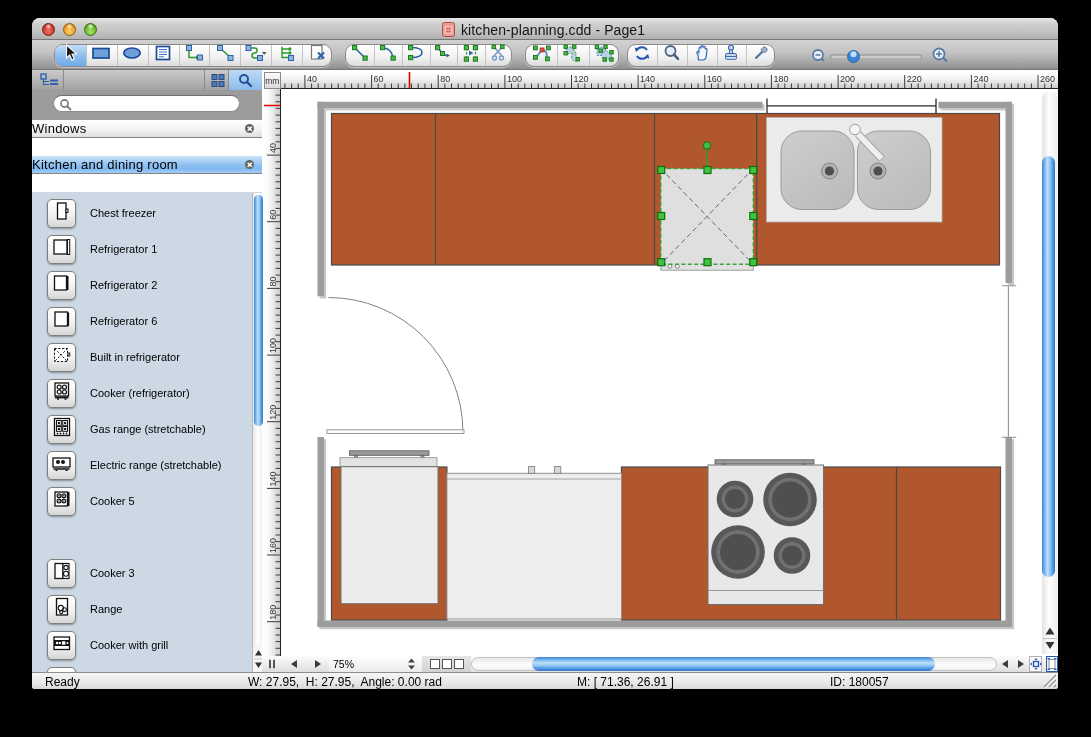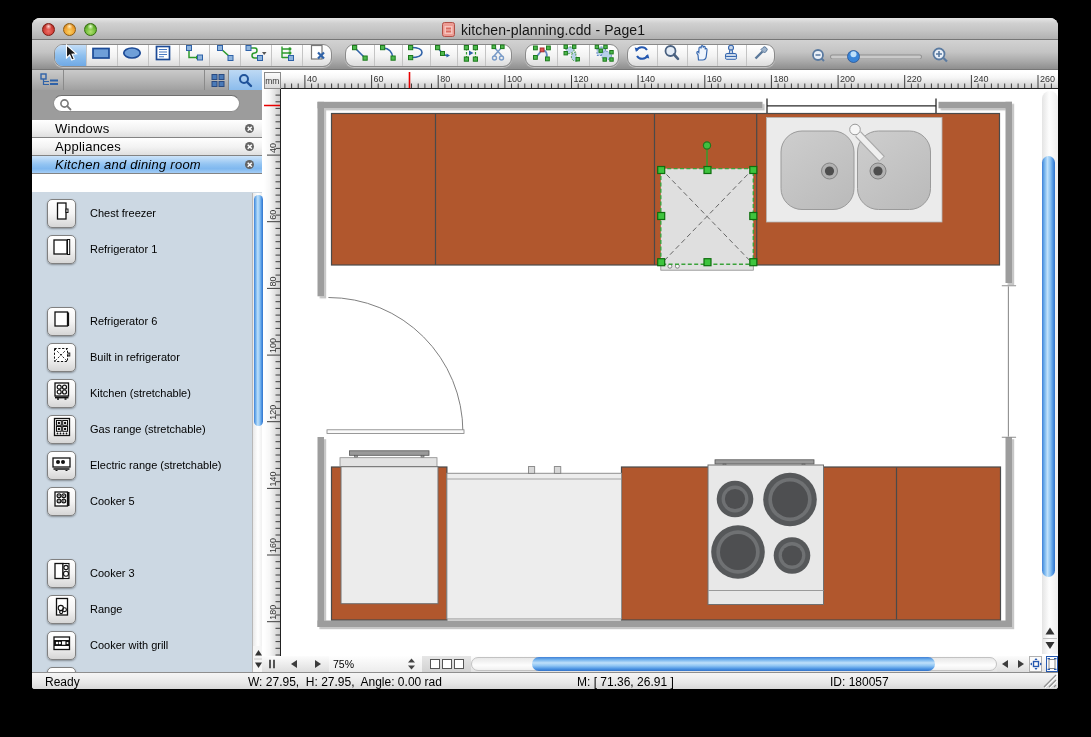--- a/index.html
+++ b/index.html
@@ -21,22 +21,22 @@
 .tsep{top:0;width:1px;height:21px;background:#c4c4c4;position:absolute;}
 .tbtn{position:absolute;top:0;height:21px;}
 .tsel{background:linear-gradient(180deg,#c3ddf7 0%,#8fc0ee 50%,#6fa9e5 100%);border-radius:8px 0 0 8px;}
 .ticon{position:absolute;left:50%;top:50%;transform:translate(-50%,-50%);}
 #hdrrow{left:0;top:52px;width:230px;height:20px;
  background:linear-gradient(180deg,#cacaca 0%,#b2b2b2 60%,#a0a0a0 100%);}
 #searcharea{left:0;top:72px;width:230px;height:30px;background:#9c9c9c;}
 #spill{left:21px;top:5px;width:187px;height:17px;background:#fff;border-radius:9px;
  border:1px solid #8e8e8e;border-top-color:#6f6f6f;}
 .catrow{left:0;width:230px;height:18px;background:linear-gradient(180deg,#ffffff 0%,#f2f2f2 55%,#dfdfdf 100%);
- border-bottom:1px solid #838383;font-size:13px;letter-spacing:0.25px;color:#000;line-height:17px;padding-left:23px;}
-.catsel{background:linear-gradient(180deg,#cde4fa 0%,#93c4f2 48%,#7fb8ef 75%,#a5cdf5 100%);font-style:italic;}
+ border-bottom:1px solid #838383;font-size:13px;letter-spacing:0.25px;color:#000;line-height:17px;}
+.catsel{background:linear-gradient(180deg,#cde4fa 0%,#93c4f2 48%,#7fb8ef 75%,#a5cdf5 100%);}
 .xbtn{position:absolute;right:8px;top:4.2px;width:9.5px;height:9.5px;border-radius:50%;background:#646464;}
 .xbtn svg{position:absolute;left:0;top:0;}
 #list{left:0;top:173.5px;width:230px;height:480px;background:#ccd8e3;overflow:hidden;}
 .item{position:absolute;left:0;width:230px;height:36px;}
 .ibox{position:absolute;left:15px;top:3.5px;width:29px;height:29px;border-radius:5px;
  background:linear-gradient(180deg,#ffffff 0%,#f4f4f4 50%,#d6d6d6 100%);
  border:1px solid #808080;box-shadow:0 1px 2px rgba(0,0,0,0.35);}
 .ilbl{position:absolute;left:58px;top:12px;font-size:11px;color:#000;}
 #sbtrack{left:219.5px;top:174.5px;width:10.5px;height:475.5px;background:linear-gradient(90deg,#e9e9e9,#ffffff 55%,#f0f0f0);border-left:1px solid #b8b8b8;}
 .vthumb{position:absolute;border-radius:5px;
@@ -314,25 +314,20 @@
           <circle cx="5.5" cy="5.5" r="3.6" fill="none" stroke="#787878" stroke-width="1.6"></circle>
           <path d="M8.2 8.2 L11.5 11.5" stroke="#787878" stroke-width="1.8" stroke-linecap="round"></path>
         </svg>
       </div>
     </div>
 <div class="catrow abs " style="top:101.5px">Windows<span class="xbtn">
         <svg width="9.5" height="9.5" viewBox="0 0 9.5 9.5">
           <path d="M2.7 2.7 L6.8 6.8 M6.8 2.7 L2.7 6.8" stroke="#fff" stroke-width="1.5"></path>
         </svg>
       </span></div>
-<div class="catrow abs " style="top:119.5px">Appliances<span class="xbtn">
-        <svg width="9.5" height="9.5" viewBox="0 0 9.5 9.5">
-          <path d="M2.7 2.7 L6.8 6.8 M6.8 2.7 L2.7 6.8" stroke="#fff" stroke-width="1.5"></path>
-        </svg>
-      </span></div>
 <div class="catrow abs catsel" style="top:137.5px">Kitchen and dining room<span class="xbtn">
         <svg width="9.5" height="9.5" viewBox="0 0 9.5 9.5">
           <path d="M2.7 2.7 L6.8 6.8 M6.8 2.7 L2.7 6.8" stroke="#fff" stroke-width="1.5"></path>
         </svg>
       </span></div>
 <div id="list" class="abs">
 <div class="item" style="top:3.5px">
         <span class="ibox">
           <span class="ticon"><svg width="19" height="21" viewBox="0 0 19 21">
               <rect x="5" y="2.5" width="8.5" height="16" fill="#fff" stroke="#111" stroke-width="1.3"></rect>
@@ -342,20 +337,29 @@
         <span class="ilbl">Chest freezer</span>
       </div>
 <div class="item" style="top:39.5px">
         <span class="ibox">
           <span class="ticon"><svg width="21" height="19" viewBox="0 0 21 19">
               <rect x="2.5" y="2.5" width="13" height="14" fill="#fff" stroke="#111" stroke-width="1.3"></rect>
               <rect x="16" y="2" width="2.2" height="15" fill="#fff" stroke="#111" stroke-width="1"></rect>
             </svg></span>
         </span>
         <span class="ilbl">Refrigerator 1</span>
+      </div>
+<div class="item" style="top:75.5px">
+        <span class="ibox">
+          <span class="ticon"><svg width="21" height="19" viewBox="0 0 21 19">
+              <rect x="3" y="2.5" width="12" height="14" fill="#fff" stroke="#111" stroke-width="1.3"></rect>
+              <path d="M15.8 2.5 V16.5" stroke="#111" stroke-width="2.4"></path>
+            </svg></span>
+        </span>
+        <span class="ilbl">Refrigerator 2</span>
       </div>
 <div class="item" style="top:111.5px">
         <span class="ibox">
           <span class="ticon"><svg width="21" height="19" viewBox="0 0 21 19">
               <rect x="3.5" y="2.5" width="12.5" height="14" fill="#fff" stroke="#111" stroke-width="1.3"></rect>
               <path d="M16.8 3 V16.5" stroke="#111" stroke-width="1.6"></path>
             </svg></span>
         </span>
         <span class="ilbl">Refrigerator 6</span>
       </div>
@@ -374,21 +378,21 @@
           <span class="ticon"><svg width="20" height="20" viewBox="0 0 20 20">
               <rect x="3" y="2" width="13.5" height="13" fill="#fff" stroke="#111" stroke-width="1.3"></rect>
               <circle cx="7.2" cy="6.2" r="2" fill="none" stroke="#111" stroke-width="1.2"></circle>
               <circle cx="12.5" cy="6.2" r="2" fill="none" stroke="#111" stroke-width="1.2"></circle>
               <circle cx="7.2" cy="11" r="2" fill="none" stroke="#111" stroke-width="1.2"></circle>
               <circle cx="12.5" cy="11" r="2" fill="none" stroke="#111" stroke-width="1.2"></circle>
               <path d="M3 16.5 H16.5" stroke="#111" stroke-width="1.8"></path>
               <path d="M5 18 H7 M12.5 18 H14.5" stroke="#111" stroke-width="1.4"></path>
             </svg></span>
         </span>
-        <span class="ilbl">Kitchen (stretchable)</span>
+        <span class="ilbl">Cooker (refrigerator)</span>
       </div>
 <div class="item" style="top:255.5px">
         <span class="ibox">
           <span class="ticon"><svg width="22" height="19" viewBox="0 0 22 19">
               <rect x="2" y="4.5" width="17" height="9" fill="#fff" stroke="#111" stroke-width="1.3"></rect>
               <circle cx="7" cy="8.5" r="2" fill="#111"></circle>
               <circle cx="12" cy="8.5" r="2" fill="#111"></circle>
               <path d="M2.5 15.5 H18.5" stroke="#111" stroke-width="1.6"></path>
               <path d="M4.5 17 H6.5 M14.5 17 H16.5" stroke="#111" stroke-width="1.2"></path>
             </svg></span>

